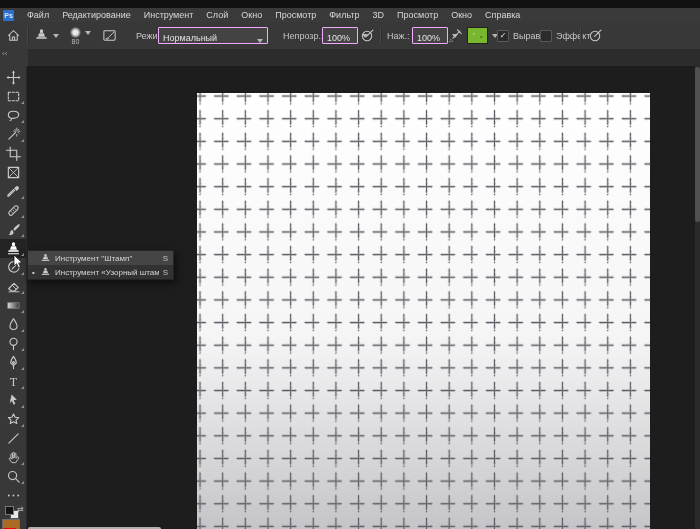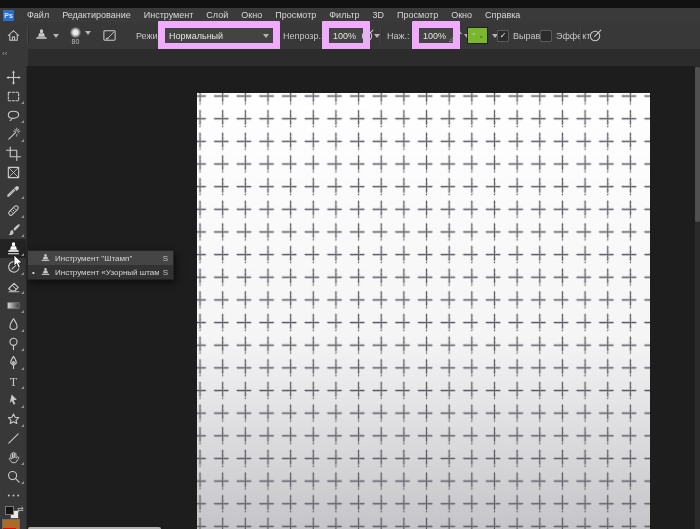--- a/index.html
+++ b/index.html
@@ -8,21 +8,21 @@
   
   .menubar{position:absolute;left:0;top:0;width:700px;height:14px;background:#3a3a3a;
            display:flex;align-items:center;gap:13px;font-size:9px;color:#d8d8d8;border-bottom:1px solid #2f2f2f;}
   .pslogo{width:11px;height:11px;margin-left:3px;background:#2a6fc9;color:#cfe6ff;font-size:7px;font-weight:bold;
           display:flex;align-items:center;justify-content:center;border-radius:1px;}
   .mi{cursor:default;white-space:nowrap;}
   
   .optionsbar{position:absolute;left:0;top:14px;width:700px;height:27px;background:#383838;border-bottom:1px solid #262626;font-size:9px;}
   .ob{position:absolute;top:0;height:27px;display:flex;align-items:center;color:#c6c6c6;}
   .sep{position:absolute;top:5px;width:1px;height:17px;background:#474747;border-right:1px solid #2e2e2e;}
-  .field{background:#434343;border:7px solid #f0abfc;border-radius:1px;height:15px;display:flex;align-items:center;
+  .field{background:#434343;border:1px solid #f0abfc;border-radius:1px;height:15px;display:flex;align-items:flex-end;
          padding:0 4px;color:#e2e2e2;}
   .dropcaret{width:0;height:0;border-left:3px solid transparent;border-right:3px solid transparent;border-top:4px solid #b5b5b5;margin-left:4px;}
   .chk{width:10px;height:10px;background:#2b2b2b;border:1px solid #5a5a5a;border-radius:1px;display:flex;align-items:center;justify-content:center;
        font-size:8px;color:#e8e8e8;line-height:1;}
   .swatch-pattern{width:19px;height:15px;border:1px solid #222;
      background:
        radial-gradient(circle at 30% 40%, rgba(255,255,255,.25) 0 1px, transparent 1.5px),
        radial-gradient(circle at 70% 60%, rgba(0,0,0,.25) 0 1px, transparent 1.5px),
        #79b82e;}
   .obicon svg{width:15px;height:15px;stroke:#c9c9c9;fill:none;stroke-width:1.1;stroke-linecap:round;}

